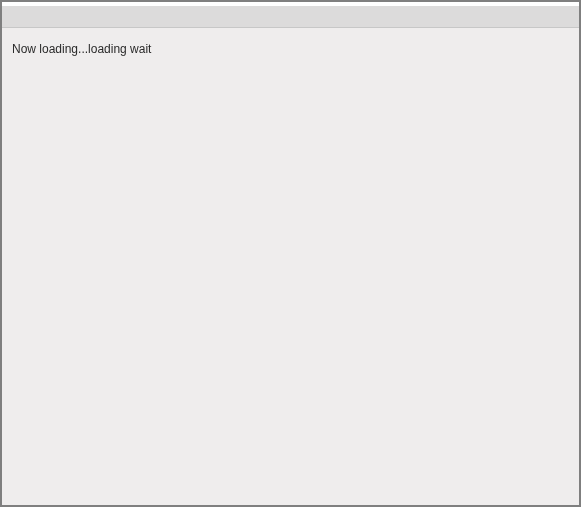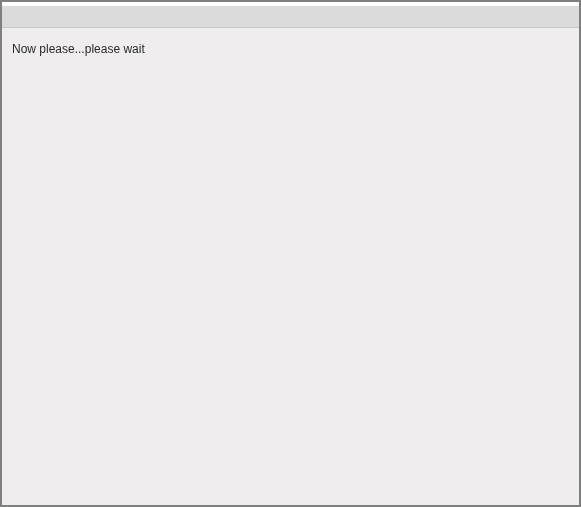--- a/index.html
+++ b/index.html
@@ -36,14 +36,14 @@
       color: #2a2a2a;
       font-weight: normal;
     }
   </style>
 </head>
 <body>
 
 <div class="top-edge"></div>
 <div class="top-bar"></div>
 <div class="content-area">
-  <div class="loading-text">Now please...please wait</div>
+  <div class="loading-text">Now loading...loading wait</div>
 </div>
 
 </body></html>

